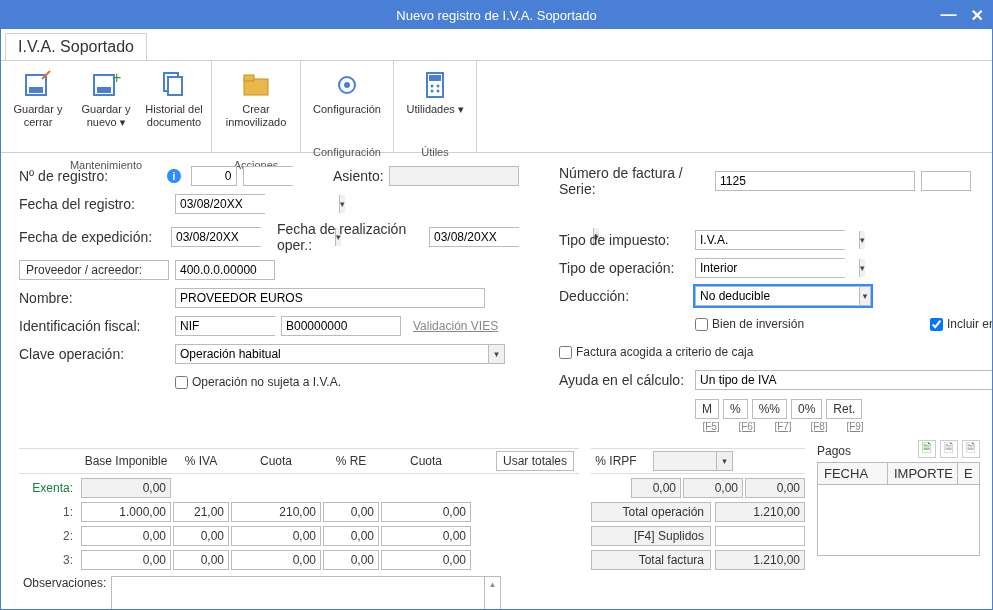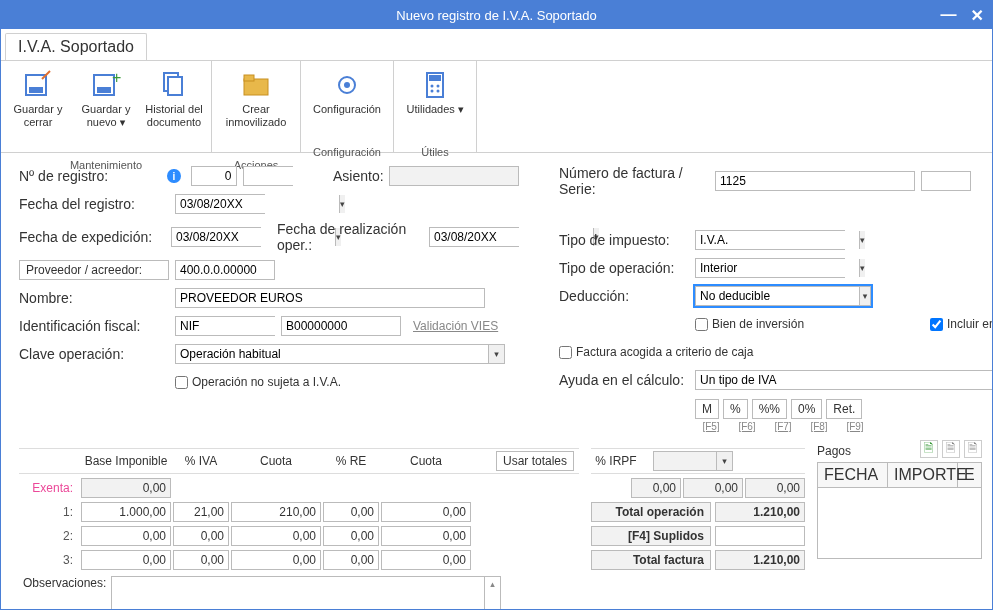--- a/index.html
+++ b/index.html
@@ -44,27 +44,27 @@
 
 .grid-area { padding: 0 18px; }
 .grid-header { display: flex; align-items: center; gap: 2px; border-top: 1px solid #ddd; border-bottom: 1px solid #ddd; padding: 2px 0; margin-top: 8px; }
 .gh { font-size: 12px; text-align: center; padding: 2px 2px; }
 .grid-row { display: flex; align-items: center; gap: 2px; margin-top: 4px; }
 .grid-row .rlbl { width: 60px; text-align: right; padding-right: 6px; font-size: 12px; color: #555; }
 .cell { border: 1px solid #bbb; height: 20px; font-size: 12px; text-align: right; padding: 0 4px; display:flex; align-items:center; justify-content:flex-end; background:#fff; }
 .cell.ro { background: #f2f2f2; }
 
 .right-totals { display:flex; flex-direction:column; gap:4px; }
-.tot-row { display:flex; align-items:center; gap:4px; justify-content:flex-end;font-weight:bold; }
+.tot-row { display:flex; align-items:center; gap:4px; justify-content:flex-end; }
 .tot-lbl { width: 120px; text-align: right; background:#f2f2f2; border:1px solid #bbb; height:20px; display:flex; align-items:center; justify-content:flex-end; padding:0 6px; }
 .tot-val { width: 90px; }
 
 .pagos-box { border: 1px solid #bbb; }
 .pagos-head { display:flex; background:#f7f7f7; border-bottom:1px solid #bbb; }
-.pagos-head div { padding: 3px 6px; font-size: 16px; border-right: 1px solid #bbb; }
+.pagos-head div { padding: 3px 6px; font-size: 13px; border-right: 1px solid #bbb; }
 .pagos-body { height: 70px; }
 
 .helper-btns { display:flex; gap:4px; margin-top:2px; }
 .helper-btn { border:1px solid #bbb; padding: 1px 6px; font-size:12px; background:#fff; cursor:pointer; height:20px; display:flex; align-items:center; }
 .helper-f { font-size:10px; color:#888; text-decoration:underline; text-align:center; width:32px; }
 
 .obs-box { border:1px solid #bbb; height:44px; width:390px; display:flex; }
 .obs-box .scroll { width:16px; border-left:1px solid #bbb; display:flex; flex-direction:column; justify-content:space-between; align-items:center; font-size:9px; color:#888; padding:2px 0; }
 
 .footer-btns { display:flex; gap:14px; justify-content:center; padding: 8px 0 0 220px; }
@@ -318,21 +318,21 @@
       <div class="grid-header">
         <span style="width:60px"></span>
         <span class="gh" style="width:90px">Base Imponible</span>
         <span class="gh" style="width:56px">% IVA</span>
         <span class="gh" style="width:90px">Cuota</span>
         <span class="gh" style="width:56px">% RE</span>
         <span class="gh" style="width:90px">Cuota</span>
         <span class="helper-btn" style="margin-left:23px">Usar totales</span>
       </div>
       <div class="grid-row">
-        <span class="rlbl" style="color:#ec4899">Exenta:</span>
+        <span class="rlbl" style="color:#15803d">Exenta:</span>
         <span class="cell ro" style="width:90px">0,00</span>
       </div>
       <div class="grid-row">
         <span class="rlbl">1:</span>
         <span class="cell" style="width:90px">1.000,00</span>
         <span class="cell" style="width:56px">21,00</span>
         <span class="cell" style="width:90px">210,00</span>
         <span class="cell" style="width:56px">0,00</span>
         <span class="cell" style="width:90px">0,00</span>
       </div>

